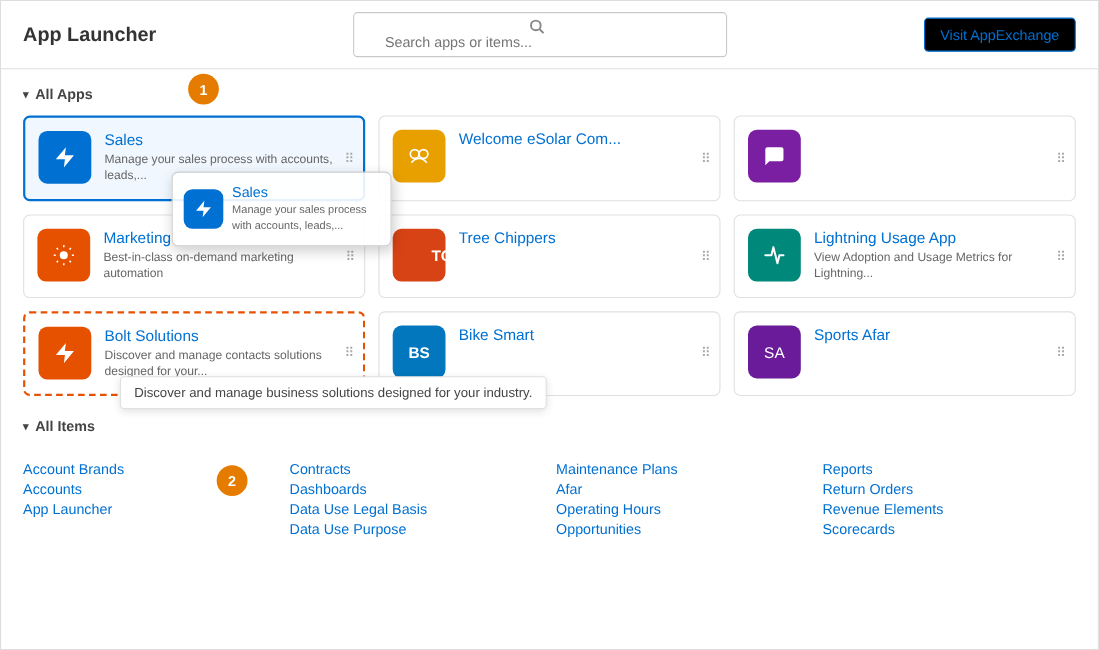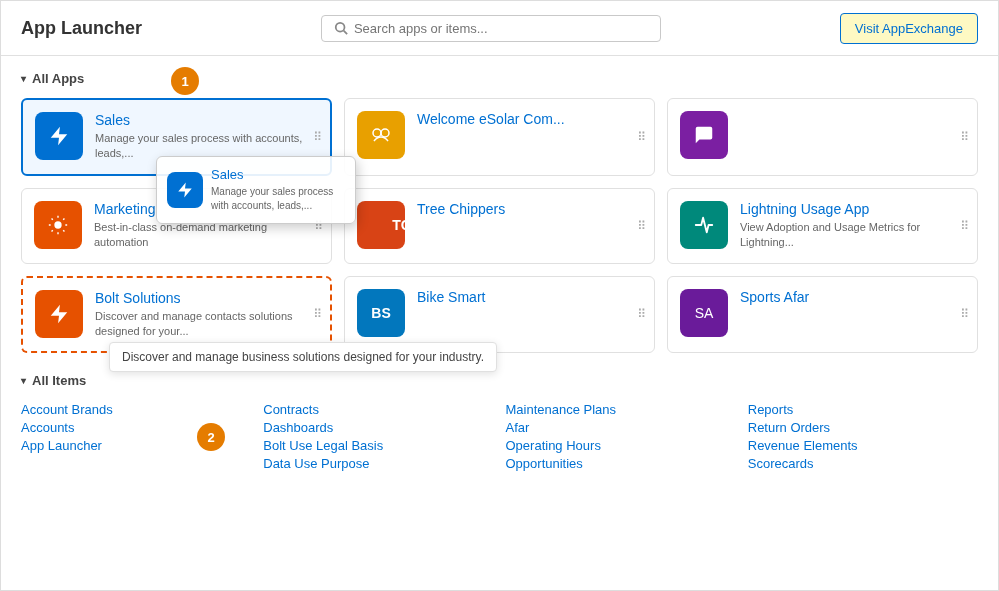--- a/index.html
+++ b/index.html
@@ -35,41 +35,42 @@
     .app-title {
       font-size: 18px;
       font-weight: 600;
       color: #333;
     }
     .search-bar {
       display: flex;
       align-items: center;
       border: 1px solid #c9c9c9;
       border-radius: 4px;
-      padding: 5px 12px;
+      padding: 5px 28px;
       width: 340px;
       background: #fff;
+      flex-direction: column;
     }
     .search-bar input {
       border: none;
       outline: none;
       font-size: 13px;
       color: #555;
       width: 100%;
       background: transparent;
     }
     .search-icon-svg {
       width: 14px;
       height: 14px;
       margin-right: 6px;
       flex-shrink: 0;
       color: #888;
     }
     .visit-btn {
-      background: #fef9c3;
+      background: #000000;
       border: 1px solid #0070d2;
       color: #0070d2;
       padding: 7px 14px;
       border-radius: 4px;
       font-size: 13px;
       cursor: pointer;
     }
     
     .main-content {
       display: flex;
@@ -208,21 +209,21 @@
       color: #444;
       box-shadow: 0 2px 8px rgba(0,0,0,0.12);
       white-space: nowrap;
       z-index: 20;
     }
     
     .items-grid {
       display: grid;
       grid-template-columns: repeat(4, 1fr);
       gap: 4px 12px;
-      margin-top: 12px;
+      margin-top: 23px;
     }
     .item-link {
       font-size: 13px;
       color: #0070d2;
       padding: 5px 0;
       cursor: pointer;
       text-decoration: none;
     }
     
     .content-area::-webkit-scrollbar { width: 6px; }
@@ -372,21 +373,21 @@
 
       <div class="items-grid">
         <div>
           <a class="item-link">Account Brands</a><br>
           <a class="item-link">Accounts</a><br>
           <a class="item-link">App Launcher</a><br>
         </div>
         <div>
           <a class="item-link">Contracts</a><br>
           <a class="item-link">Dashboards</a><br>
-          <a class="item-link">Bolt Use Legal Basis</a><br>
+          <a class="item-link">Data Use Legal Basis</a><br>
           <a class="item-link">Data Use Purpose</a>
         </div>
         <div>
           <a class="item-link">Maintenance Plans</a><br>
           <a class="item-link">Afar</a><br>
           <a class="item-link">Operating Hours</a><br>
           <a class="item-link">Opportunities</a>
         </div>
         <div>
           <a class="item-link">Reports</a><br>

